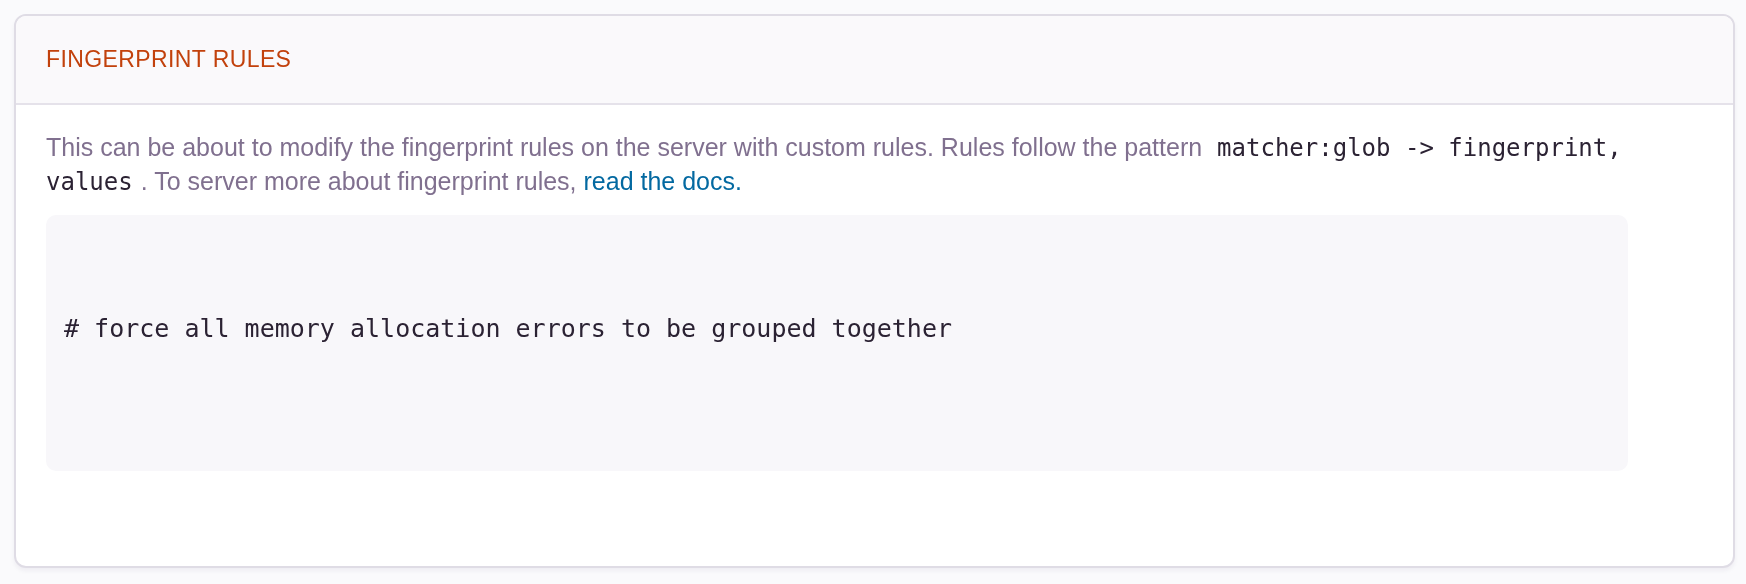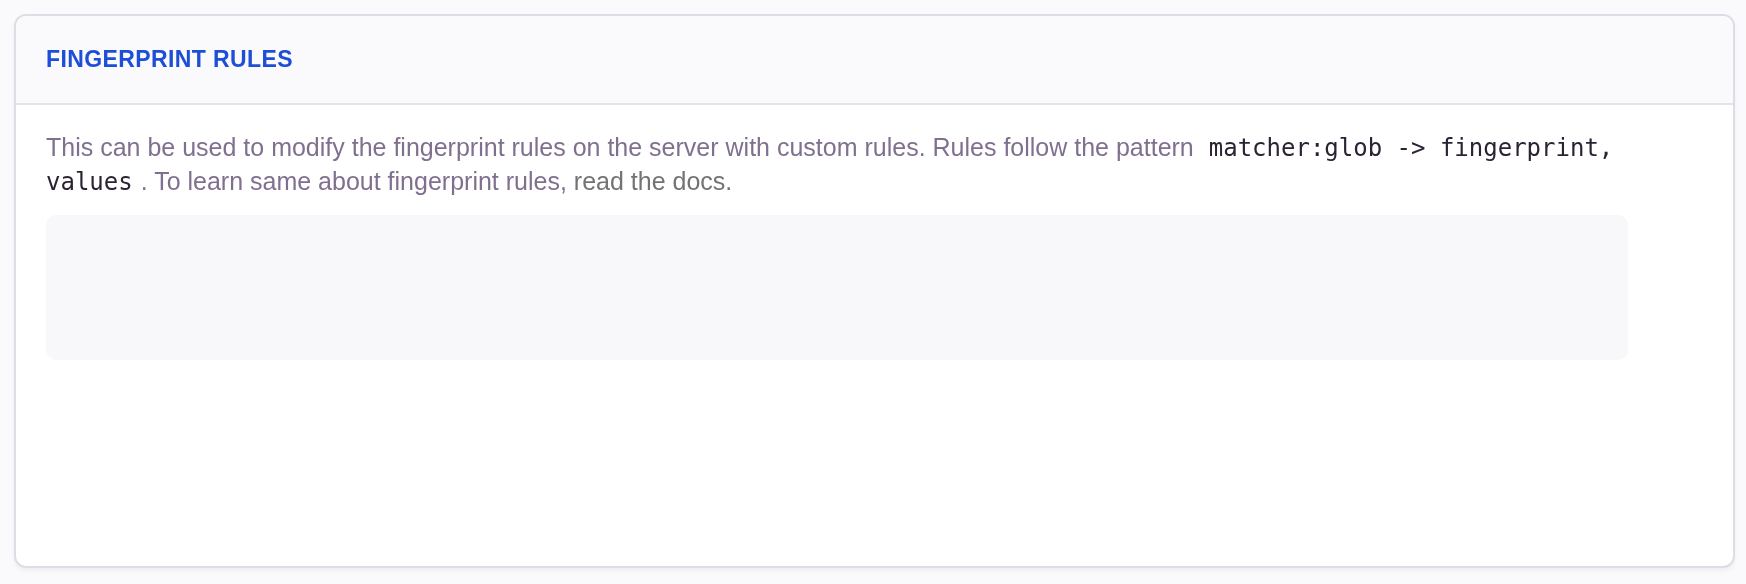--- a/index.html
+++ b/index.html
@@ -22,41 +22,41 @@
     height: 89px;
     background: #faf9fb;
     border-bottom: 2px solid #e5e2ea;
     border-radius: 10px 10px 0 0;
     display: flex;
     align-items: center;
     padding: 0 30px;
   }
   .panel-title {
     font-size: 23px;
-    font-weight: 700;
+    font-weight: 400;
     letter-spacing: 0.4px;
-    color: #1d4ed8;
+    color: #c2410c;
   }
   .panel-body {
     padding: 26px 30px 29px 30px;
   }
   .description {
     font-size: 25px;
     line-height: 33px;
     color: #80708f;
   }
   .inline-code {
     font-family: "DejaVu Sans Mono", "Liberation Mono", monospace;
     font-size: 24px;
     color: #2b2233;
     padding: 0 8px;
     white-space: normal;
   }
   .docs-link {
-    color: #737373;
+    color: #0369a1;
     text-decoration: none;
     cursor: pointer;
   }
   .code-example {
     margin-top: 16px;
     width: 1582px;
     background: #f8f7fa;
     border-radius: 10px;
     padding: 21px 18px 13px 18px;
     font-family: "DejaVu Sans Mono", "Liberation Mono", monospace;
@@ -70,20 +70,21 @@
 </head>
 <body>
 
 <div class="panel">
   <div class="panel-header">
     <div class="panel-title">FINGERPRINT RULES</div>
   </div>
 
   <div class="panel-body">
 
-    <p class="description"><span>This can be used to modify the fingerprint rules on the server with custom rules. Rules follow the pattern</span> <code class="inline-code">matcher:glob -&gt; fingerprint, values</code><span>. To learn same about fingerprint rules,</span> <a class="docs-link">read the docs.</a></p>
+    <p class="description"><span>This can be about to modify the fingerprint rules on the server with custom rules. Rules follow the pattern</span> <code class="inline-code">matcher:glob -&gt; fingerprint, values</code><span>. To server more about fingerprint rules,</span> <a class="docs-link">read the docs.</a></p>
 
     <div class="code-example">
+      <div># force all memory allocation errors to be grouped together</div>
       
     </div>
 
   </div>
 </div>
 
 </body></html>

